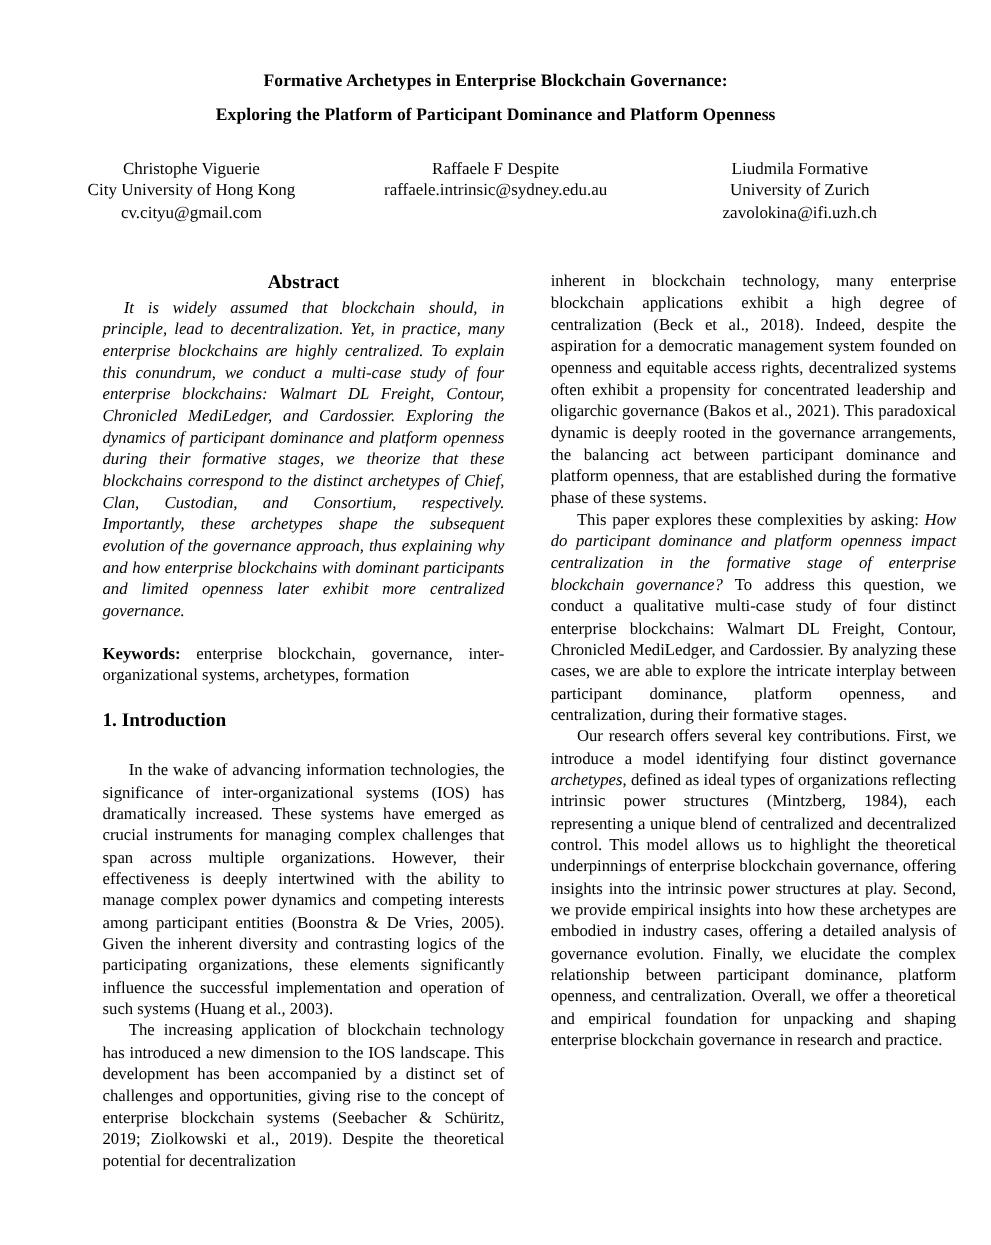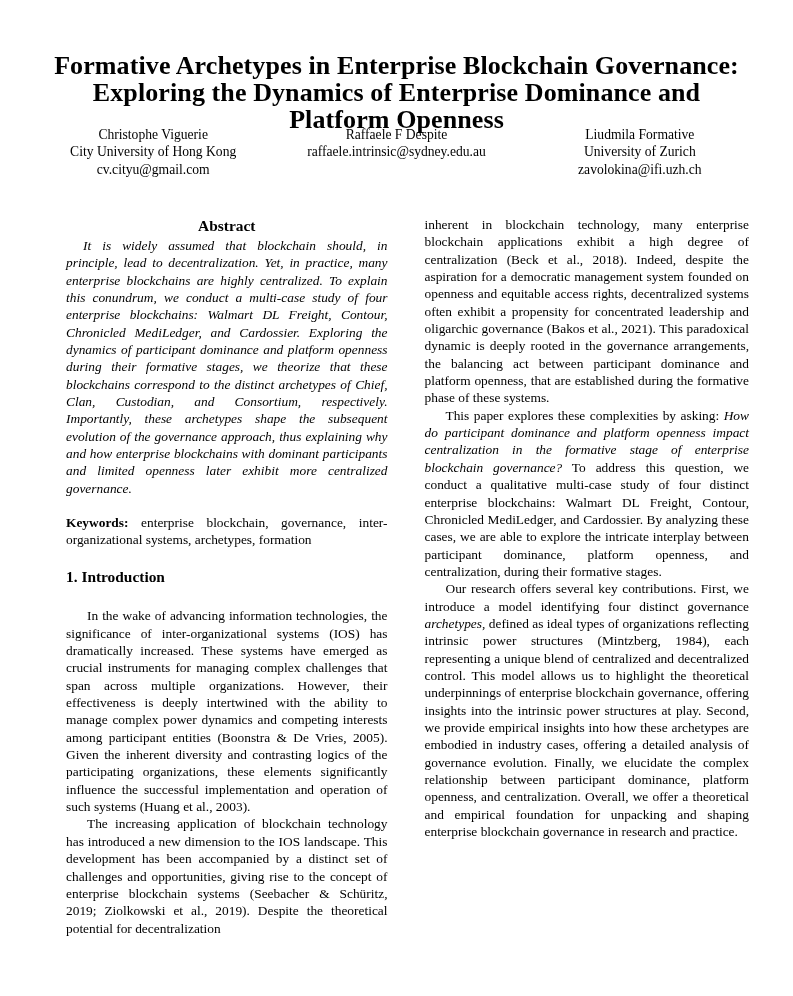--- a/index.html
+++ b/index.html
@@ -20,21 +20,21 @@
 
   
   .title-block {
     position: absolute;
     top: 52px;
     left: 46px;
     width: 701px;
     text-align: center;
   }
   .title-line {
-    font-size: 26px;
+    font-size: 14px;
     font-weight: bold;
     line-height: 27px;
     letter-spacing: 0.1px;
   }
 
   
   .authors {
     position: absolute;
     top: 126px;
     left: 46px;
@@ -51,21 +51,21 @@
   }
   .author-name, .author-affil, .author-email {
     display: block;
     white-space: nowrap;
   }
 
   
   .columns {
     position: absolute;
     top: 216px;
-    left: 66px;
+    left: 82px;
     width: 683px;
     height: 780px;
     display: flex;
     gap: 37px;
   }
   .col {
     width: 323px;
     font-size: 13.4px;
     line-height: 17.35px;
     text-align: justify;
@@ -111,21 +111,21 @@
   }
   em { font-style: italic; }
 </style>
 </head>
 <body>
 
 <div class="page">
 
   <div class="title-block">
     <div class="title-line">Formative Archetypes in Enterprise Blockchain Governance:</div>
-    <div class="title-line">Exploring the Dynamics of Enterprise Dominance and Platform Openness</div>
+    <div class="title-line">Exploring the Platform of Participant Dominance and Platform Openness</div>
   </div>
 
   <div class="authors">
     <div class="author-col">
       <span class="author-name">Christophe Viguerie</span>
       <span class="author-affil">City University of Hong Kong</span>
       <span class="author-email">cv.cityu@gmail.com</span>
     </div>
     <div class="author-col">
       <span class="author-name">Raffaele F Despite</span>

